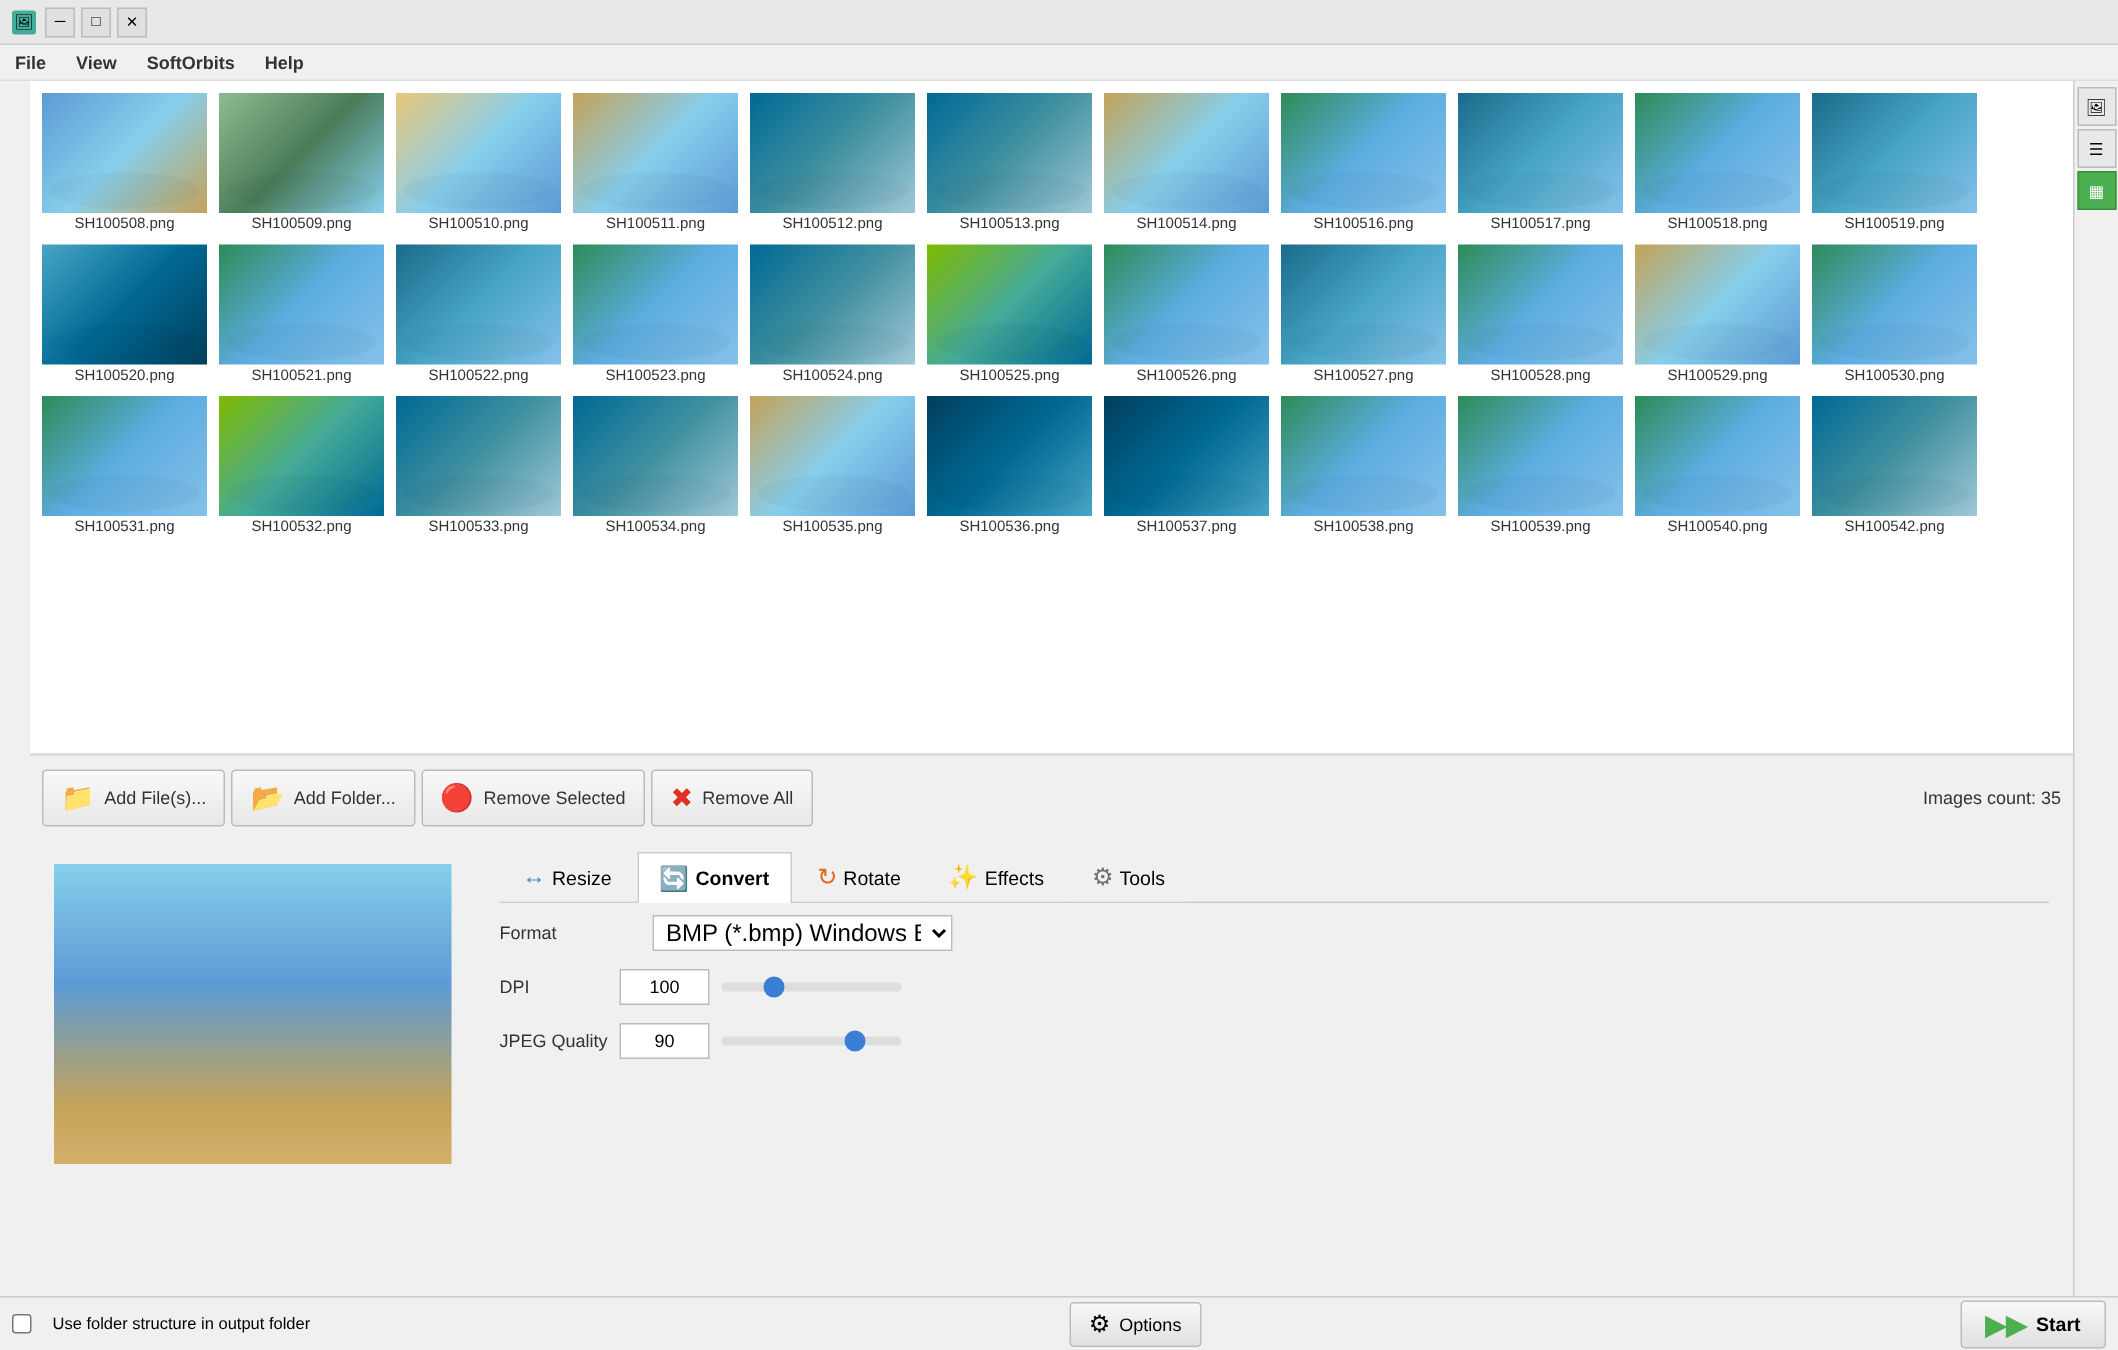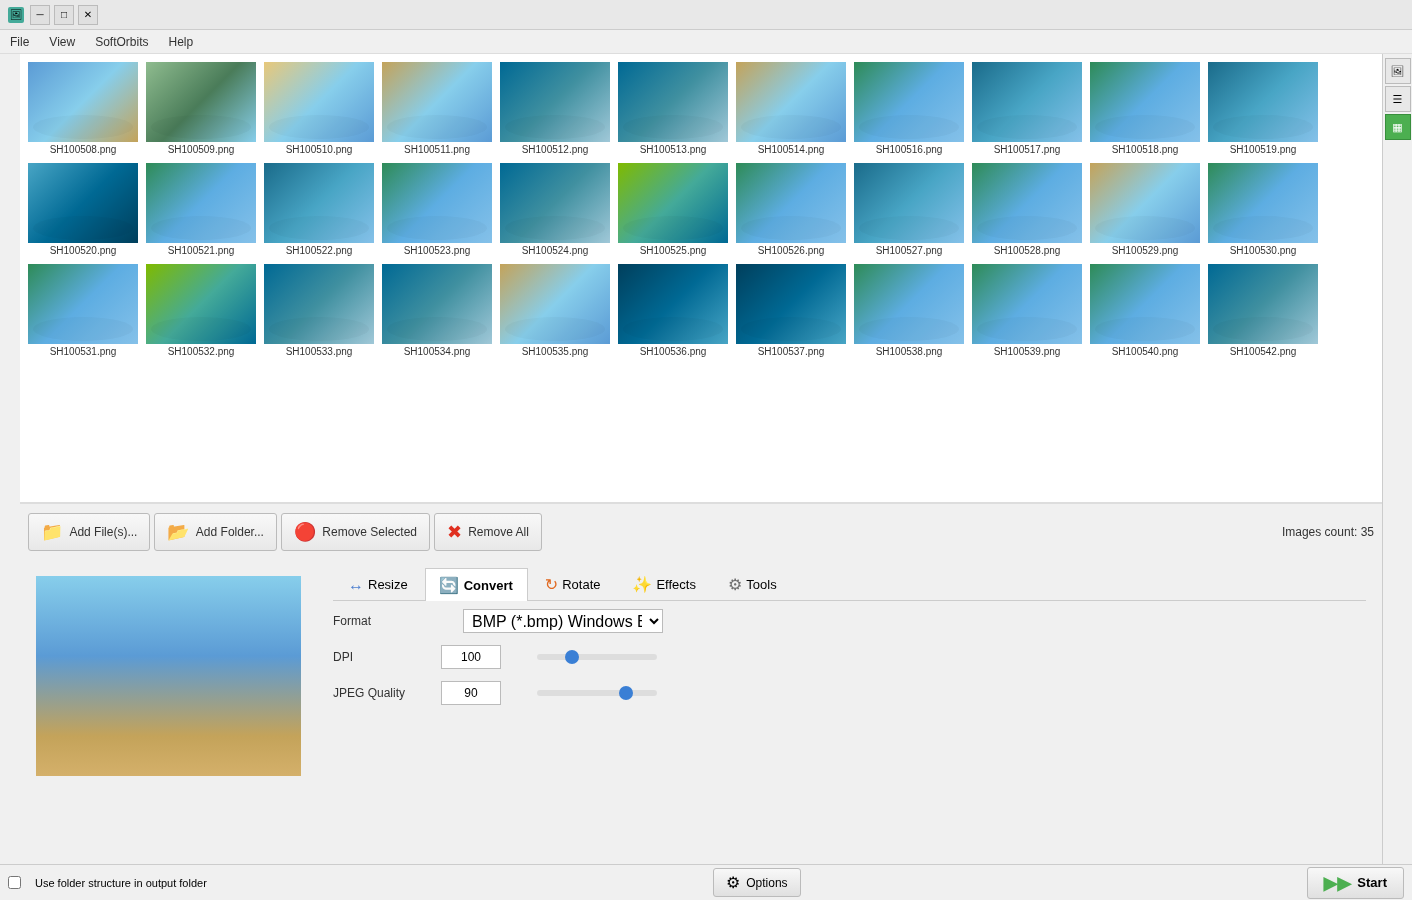--- a/index.html
+++ b/index.html
@@ -29,20 +29,21 @@
       border-bottom: 1px solid #ddd;
     }
     .menu-item {
       padding: 2px 10px;
       cursor: pointer;
       font-size: 12px;
       color: #333;
       height: 100%;
       display: flex;
       align-items: center;
+      font-weight: bold;
     }
 
     .thumb-item {
       width: 118px;
       display: flex;
       flex-direction: column;
       align-items: center;
       padding: 4px;
       cursor: pointer;
     }
@@ -196,21 +197,21 @@
       border-bottom-color: #fff;
       margin-bottom: -1px;
       font-weight: 600;
     }
 
     
     .form-row {
       display: flex;
       align-items: center;
       margin-bottom: 12px;
-      gap: 28px;
+      gap: 0;
     }
     .form-label { width: 80px; font-size: 12px; color: #333; }
     .form-select {
       width: 200px;
       height: 24px;
       border: 1px solid #bbb;
       background: #fff;
       font-size: 16px;
       padding: 0 4px;
       margin-left: 22px;

